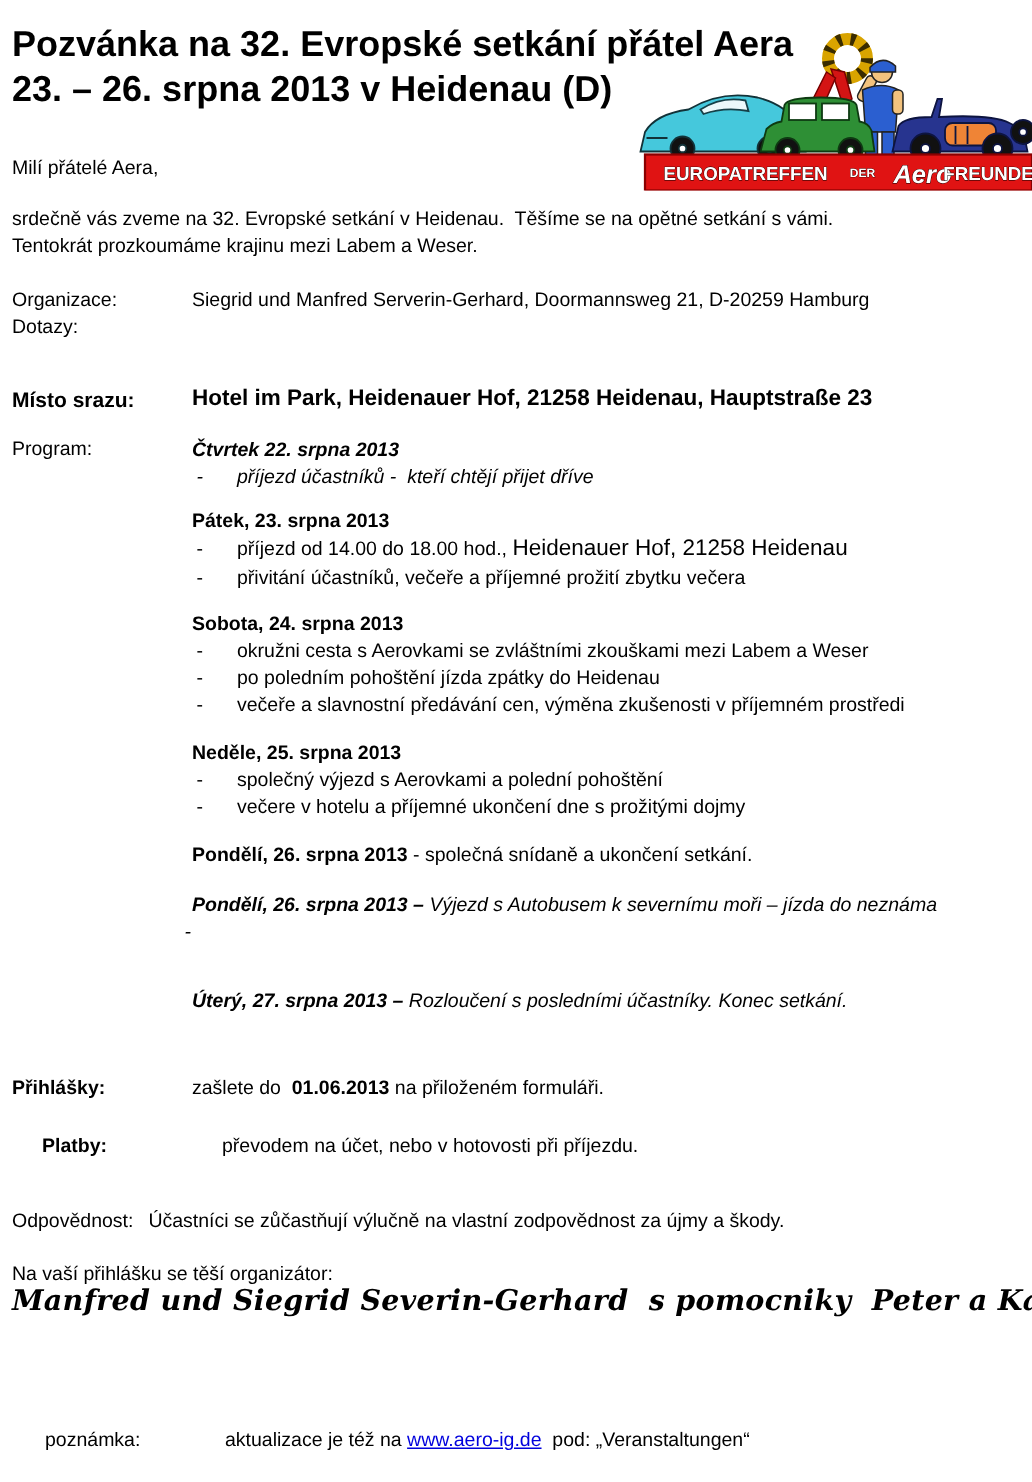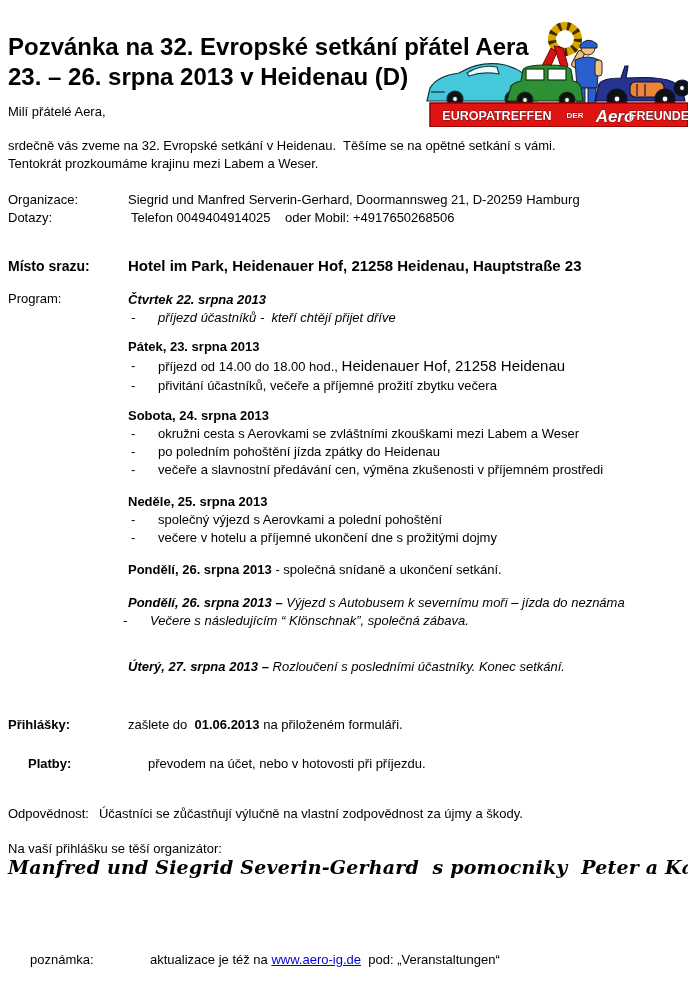--- a/index.html
+++ b/index.html
@@ -26,21 +26,21 @@
   }
   .misto { font-size:15px; line-height:20px; }
   .misto .label { font-size:14px; }
   svg text { font-family:"Liberation Sans", sans-serif; }
 </style>
 </head>
 <body>
 
 <div class="page">
 
-  <div class="abs title" style="top:15px;margin-top:17px;">
+  <div class="abs title" style="top:15px;">
     <div>Pozvánka na 32. Evropské setkání přátel Aera</div>
     <div>23. – 26. srpna 2013 v Heidenau (D)</div>
   </div>
 
   <div class="abs" style="left:425px; top:8px; width:263px; height:119px;">
     <svg width="263" height="119" viewBox="0 0 263 119">
 
       <g>
         <circle cx="140" cy="31" r="13" fill="none" stroke-width="8" stroke="#d9a400"></circle>
         <circle cx="140" cy="31" r="13" fill="none" stroke="#3a2c00" stroke-width="8" stroke-dasharray="3 6"></circle>
@@ -111,21 +111,20 @@
     <div class="val">Tentokrát prozkoumáme krajinu mezi Labem a Weser.</div>
   </div>
 
   <div class="abs" style="top:191px;">
     <div class="row">
       <span class="label">Organizace:</span>
       <span class="val">Siegrid und Manfred Serverin-Gerhard, Doormannsweg 21, D-20259 Hamburg</span>
     </div>
     <div class="row">
       <span class="label">Dotazy:</span>
-      <span class="val" style="padding-left:3px;">Telefon 0049404914025    oder Mobil: +4917650268506</span>
     </div>
   </div>
 
   <div class="abs row misto b" style="top:256px;">
     <span class="label">Místo srazu:</span>
     <span class="val">Hotel im Park, Heidenauer Hof, 21258 Heidenau, Hauptstraße 23</span>
   </div>
 
   <div class="abs" style="top:291px;">Program:</div>
 
@@ -180,21 +179,20 @@
   <div class="abs day" style="left:128px; top:561px;">
     <span class="b">Pondělí, 26. srpna 2013</span><span class="val"> - společná snídaně a ukončení setkání.</span>
   </div>
 
   <div class="abs day" style="left:128px; top:594px;">
     <div>
       <span class="b i">Pondělí, 26. srpna 2013 –</span><span class="i val"> Výjezd s Autobusem k severnímu moři – jízda do neznáma</span>
     </div>
     <div class="bullet-row i" style="margin-left:-8px;">
       <span class="dash">-</span>
-      <span class="val">Večere s následujícím “ Klönschnak”, společná zábava.</span>
     </div>
   </div>
 
   <div class="abs day" style="left:128px; top:658px;">
     <span class="b i">Úterý, 27. srpna 2013 –</span><span class="i val"> Rozloučení s posledními účastníky. Konec setkání.</span>
   </div>
 
   <div class="abs row" style="top:716px;">
     <span class="label b">Přihlášky:</span>
     <span class="val"><span>zašlete do  </span><span class="b">01.06.2013</span><span> na přiloženém formuláři.</span></span>

